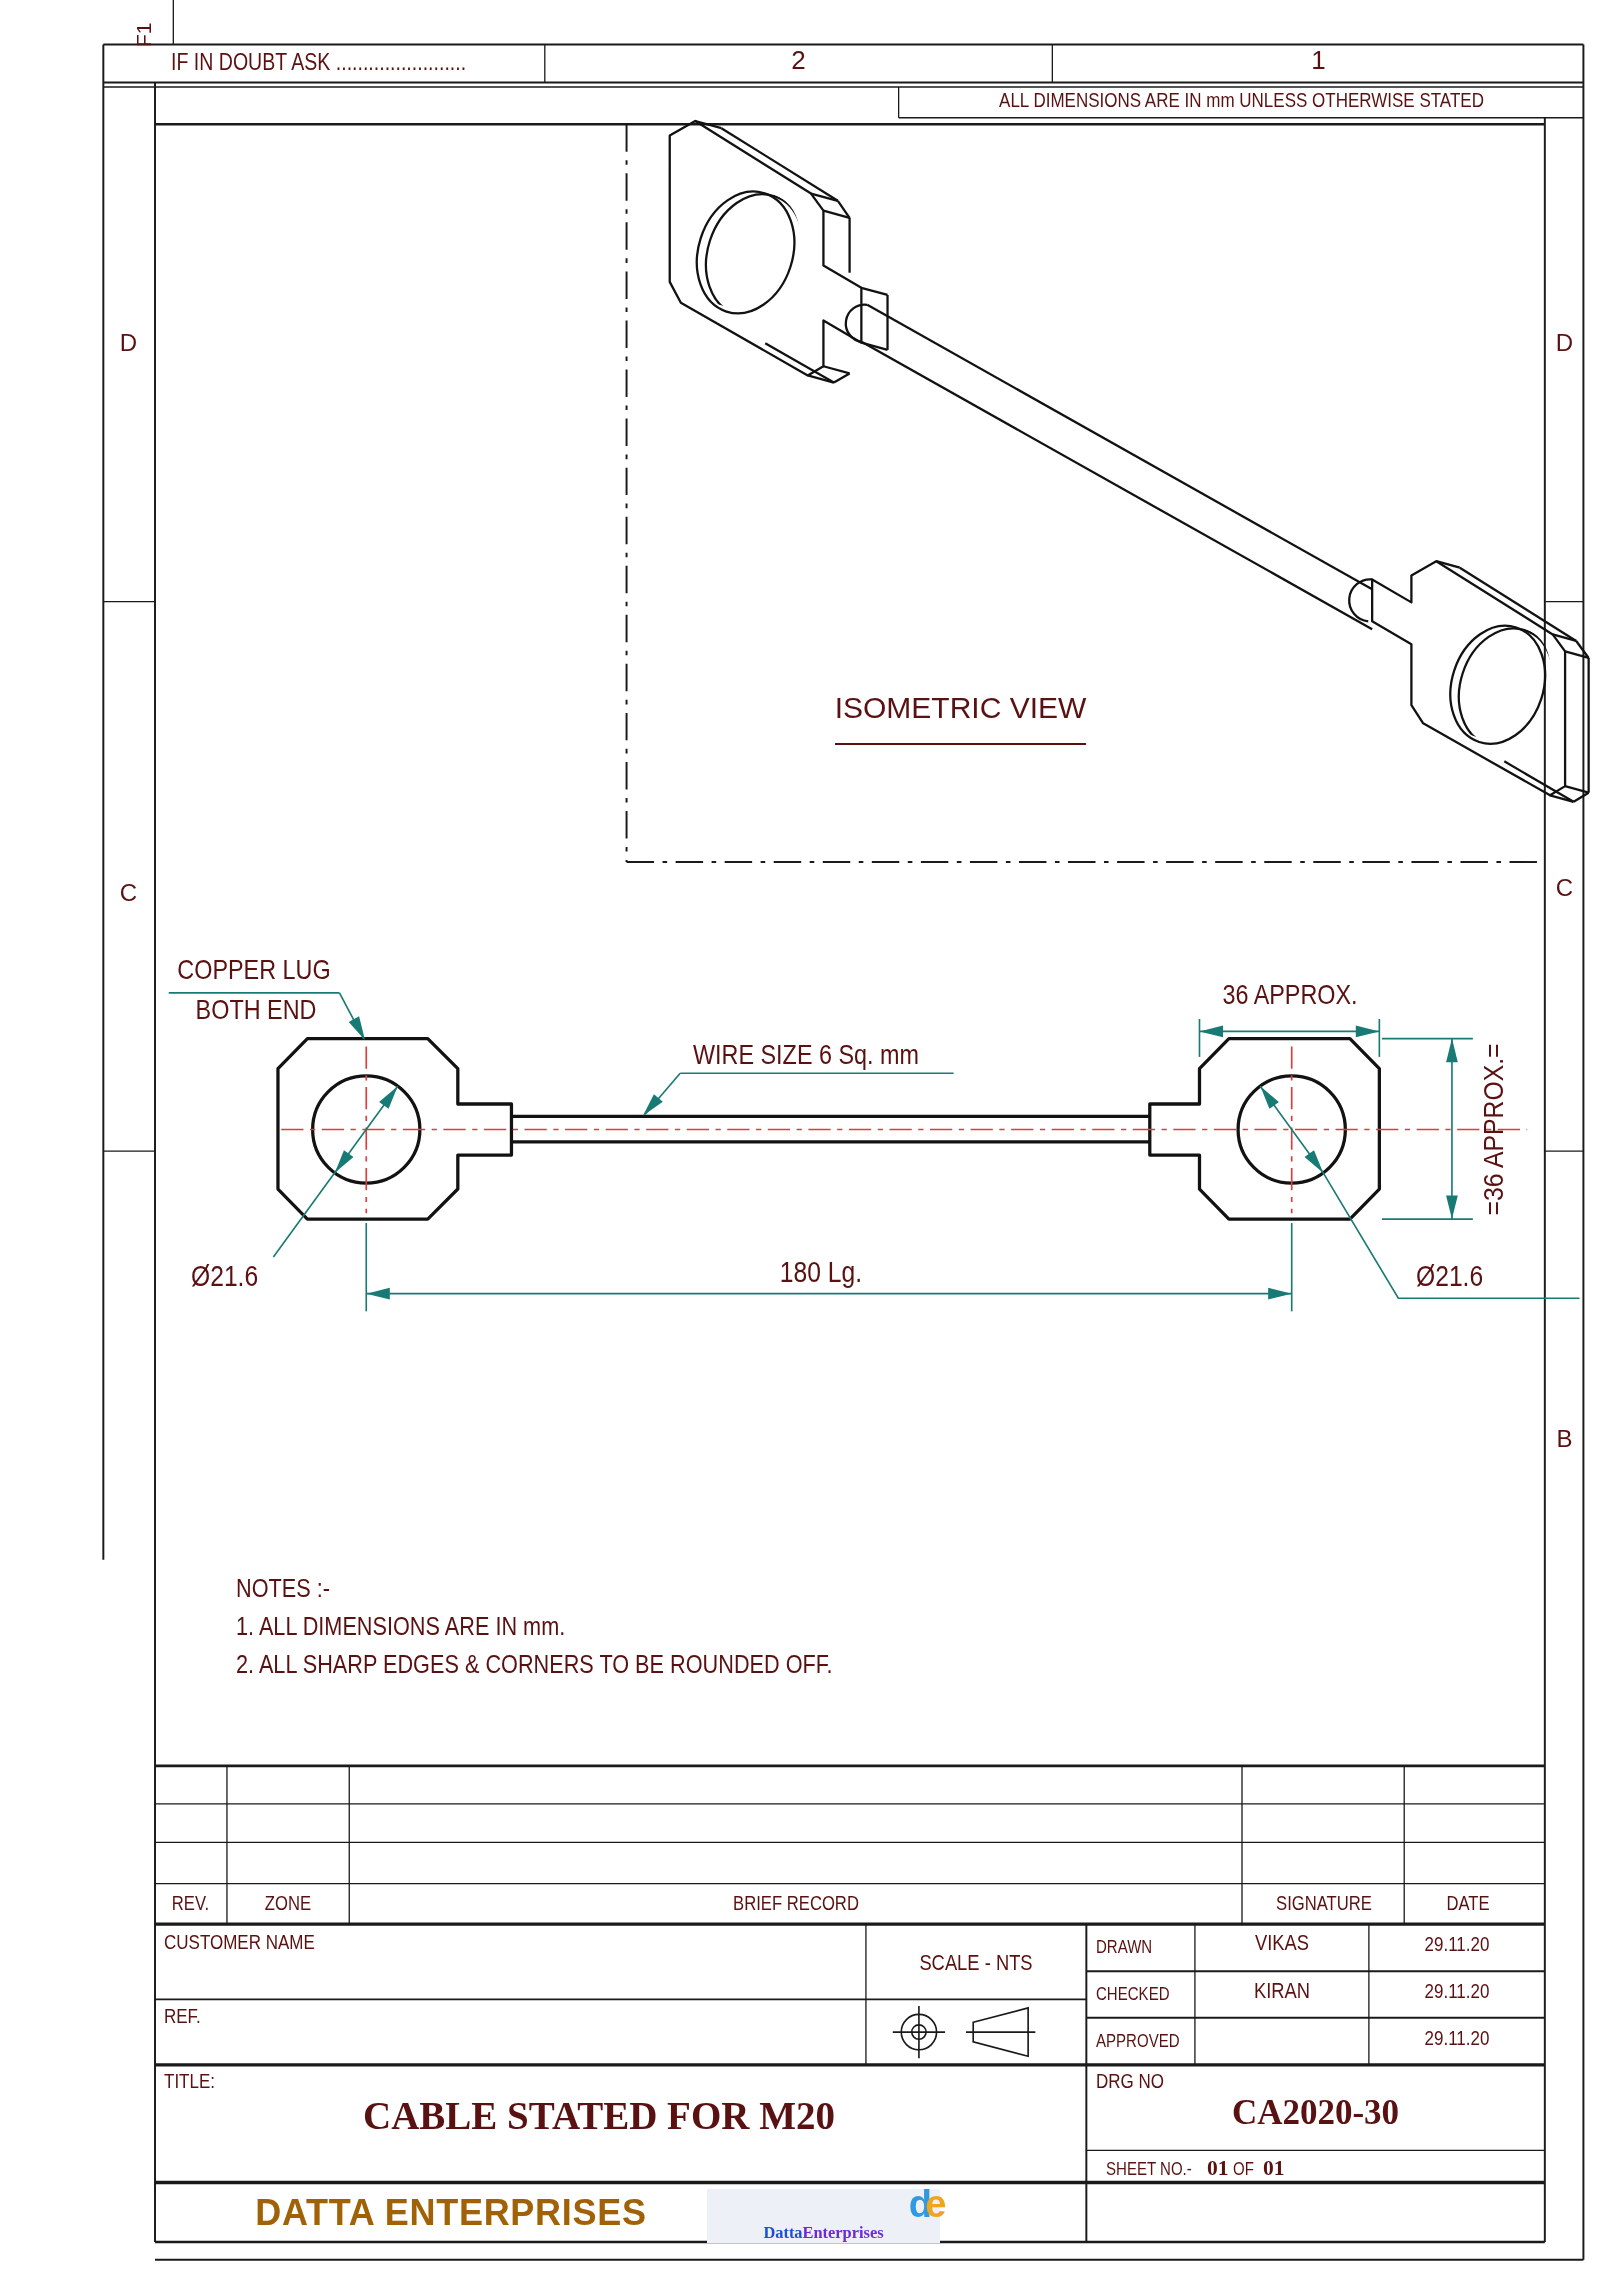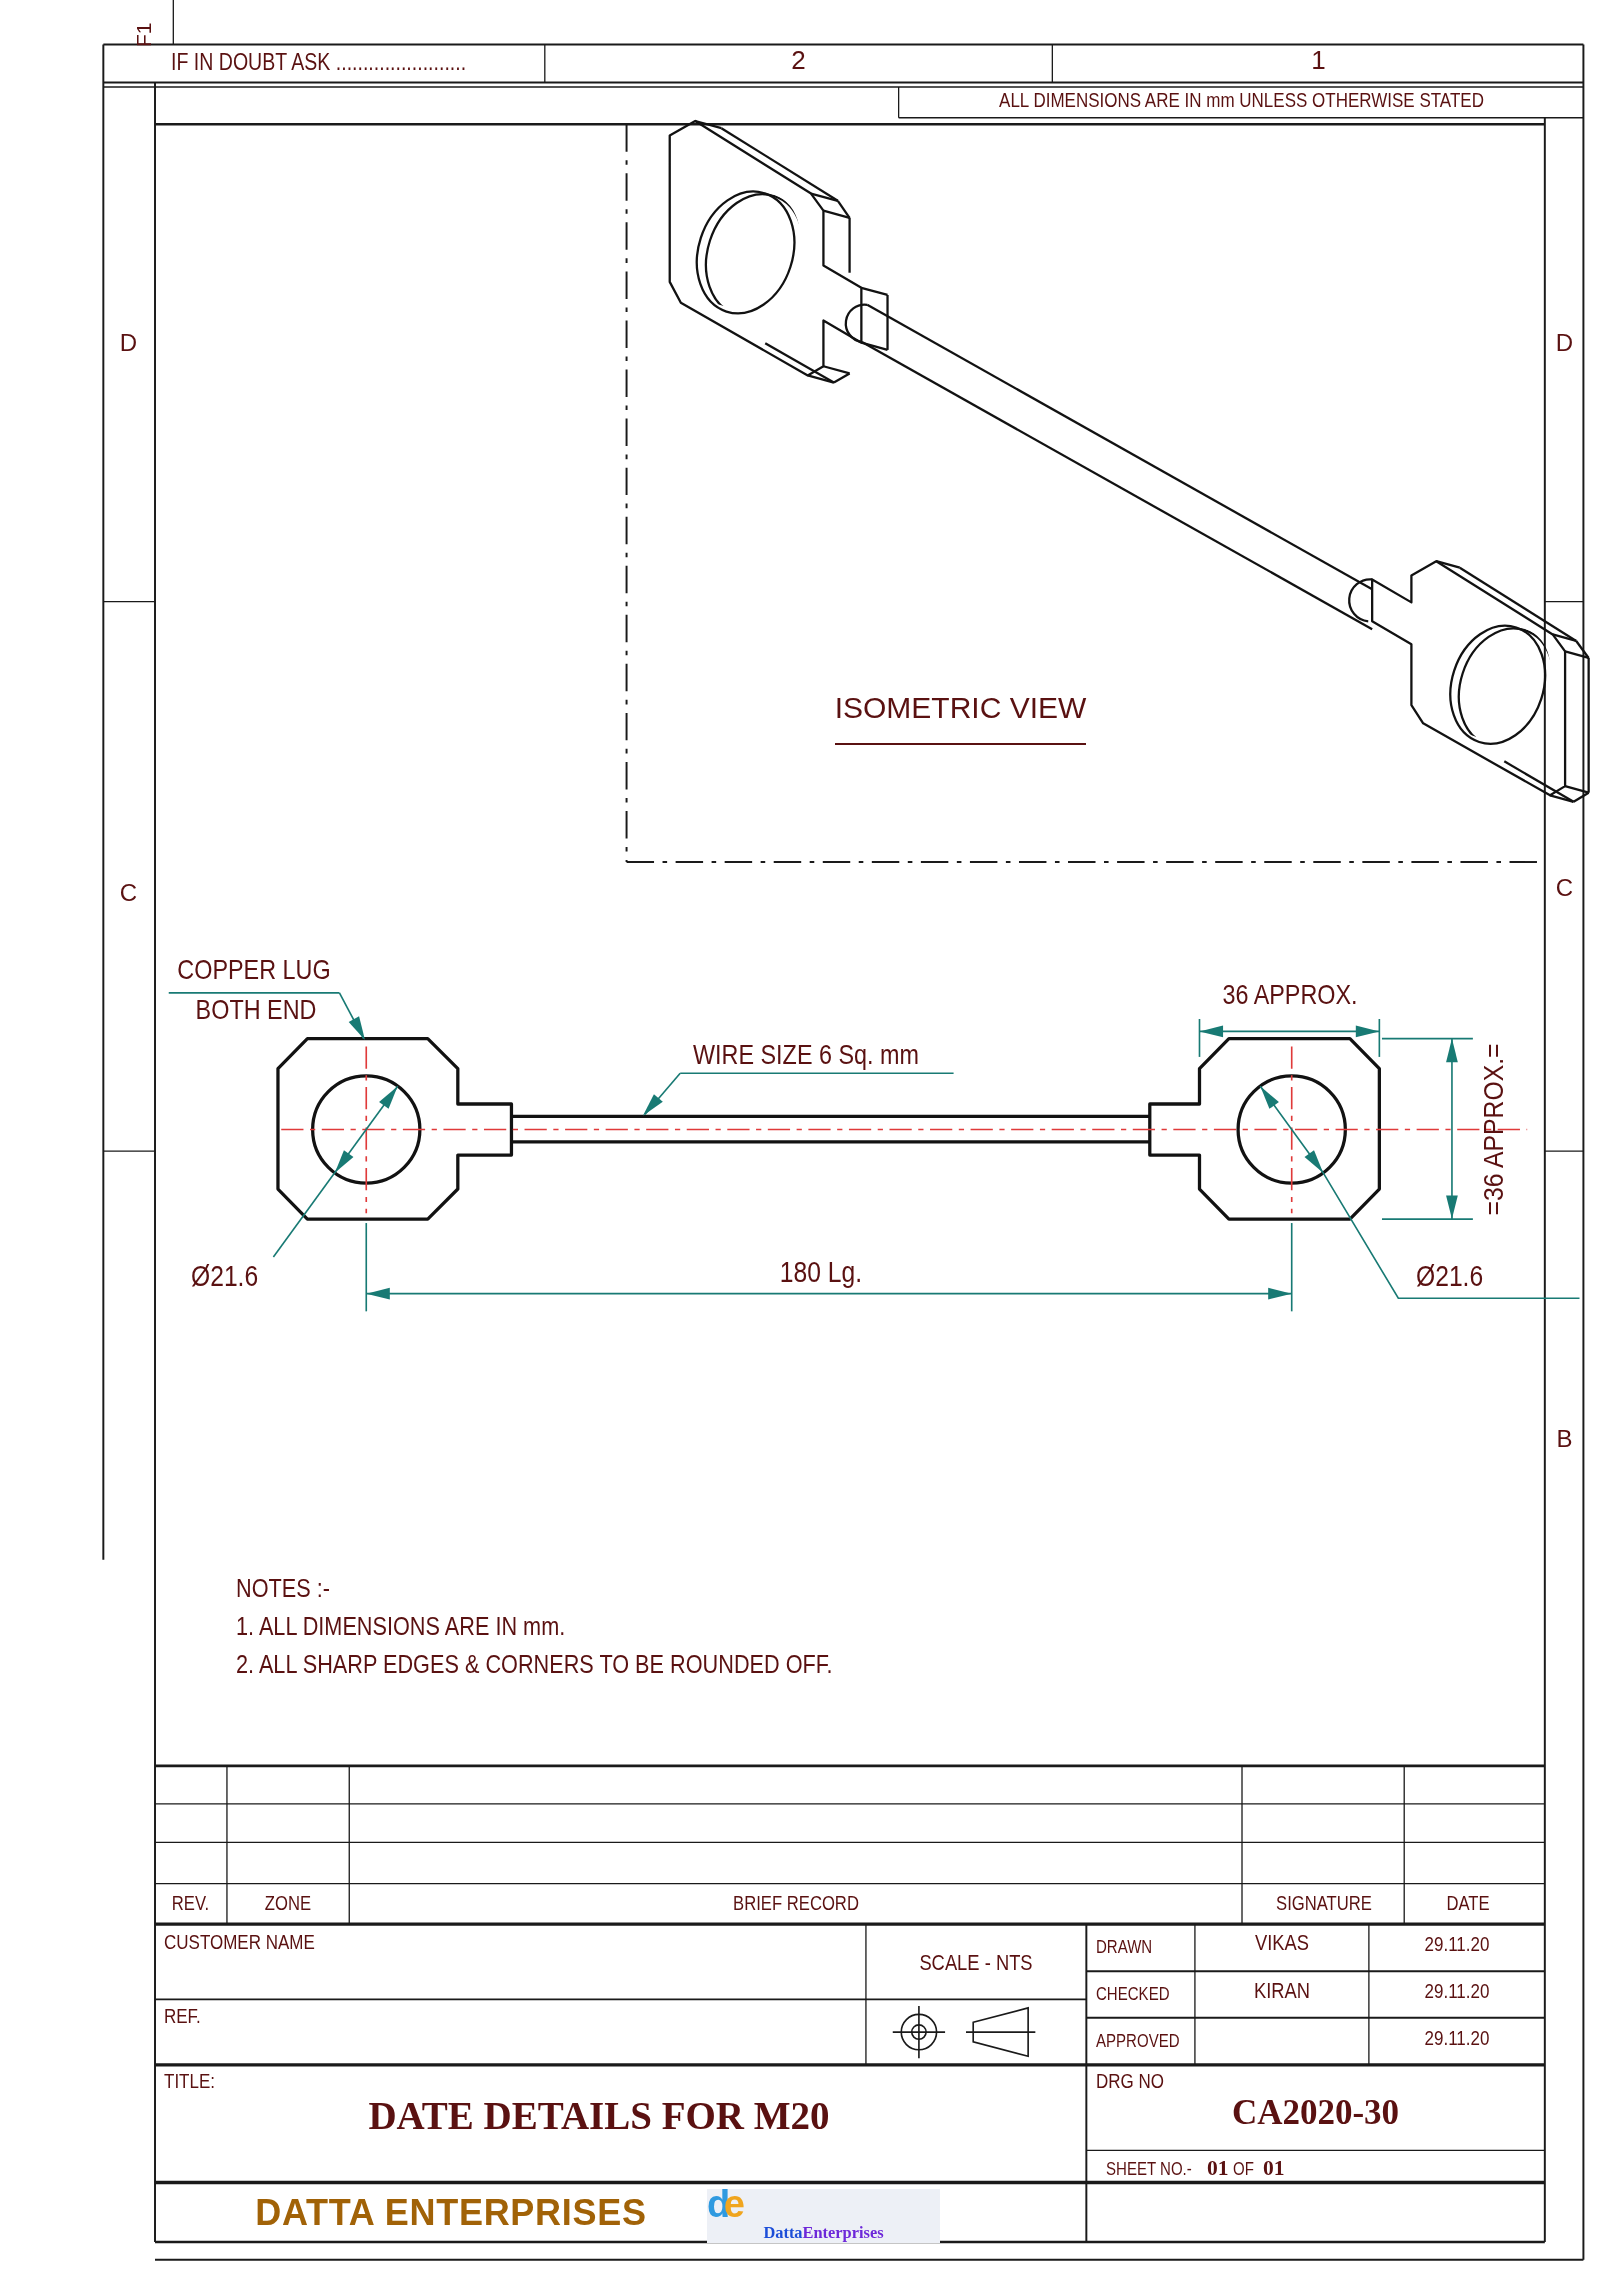--- a/index.html
+++ b/index.html
@@ -9,21 +9,21 @@
   .t{position:absolute;color:#5a1111;white-space:nowrap;line-height:1.05;}
   .cond{transform:scaleX(.85);transform-origin:left top;}
   .condc{transform:scaleX(.85);transform-origin:center top;}
   .ctr{text-align:center;}
   .serif{font-family:"Liberation Serif",serif;font-weight:bold;}
   .blue{color:#a16207;font-weight:bold;}
   .underl{border-bottom:2.6px solid #5a1111;padding-bottom:19px;}
   .rot90{transform:rotate(-90deg) scaleX(.9);transform-origin:center center;}
   .f1rot{transform:rotate(-90deg);transform-origin:left top;}
   #logo{position:absolute;left:707px;top:2189px;width:233px;height:54px;background:#edf0f6;}
-  #logo .de{position:absolute;left:0;right:0;top:-6.5px;text-align:left;font-weight:bold;font-size:38px;letter-spacing:-6.5px;font-family:"Liberation Sans",sans-serif;}
+  #logo .de{position:absolute;left:0;right:0;top:-6.5px;text-align:right;font-weight:bold;font-size:38px;letter-spacing:-6.5px;font-family:"Liberation Sans",sans-serif;}
   #logo .de .d{color:#2f9ae0;}
   #logo .de .e{color:#f0a51e;}
   #logo .words{position:absolute;left:0;right:0;bottom:0px;text-align:center;font-family:"Liberation Serif",serif;font-weight:bold;font-size:16.4px;letter-spacing:0;}
   #logo .w1{color:#1d4ed8;}
   #logo .w2{color:#6d28d9;}
 </style>
 </head>
 <body>
 
 <div id="sheet">
@@ -246,21 +246,21 @@
   <div class="t ctr condc" style="left:1197px;top:1932px;width:170px;font-size:21.6px;">VIKAS</div>
   <div class="t ctr condc" style="left:1372px;top:1934px;width:170px;font-size:20px;">29.11.20</div>
   <div class="t cond" style="left:1096px;top:1985px;font-size:17.7px;">CHECKED</div>
   <div class="t ctr condc" style="left:1197px;top:1980px;width:170px;font-size:21.6px;">KIRAN</div>
   <div class="t ctr condc" style="left:1372px;top:1981px;width:170px;font-size:20px;">29.11.20</div>
   <div class="t cond" style="left:1096px;top:2032px;font-size:17.7px;">APPROVED</div>
   <div class="t ctr condc" style="left:1197px;top:2027px;width:170px;font-size:21.6px;"></div>
   <div class="t ctr condc" style="left:1372px;top:2028px;width:170px;font-size:20px;">29.11.20</div>
 
   <div class="t cond" style="left:164px;top:2071px;font-size:20px;">TITLE:</div>
-  <div class="t ctr serif" style="left:239px;top:2096px;width:720px;font-size:39px;">DATE DETAILS FOR M20</div>
+  <div class="t ctr serif" style="left:239px;top:2096px;width:720px;font-size:39px;">CABLE STATED FOR M20</div>
   <div class="t cond" style="left:1096px;top:2071px;font-size:20px;">DRG NO</div>
   <div class="t ctr serif" style="left:1152px;top:2095px;width:327px;font-size:35px;">CA2020-30</div>
   <div class="t" style="left:1106px;top:2157px;font-size:17.7px;">
     <span class="cond" style="display:inline-block;">SHEET NO.-</span><span class="serif" style="font-size:21.6px;">01</span>
     <span class="cond" style="display:inline-block;">OF</span>
     <span class="serif" style="font-size:21.6px;">01</span>
   </div>
 
   <div class="t ctr blue" style="left:222px;top:2194px;width:458px;font-size:36px;letter-spacing:0.7px;">DATTA ENTERPRISES</div>
   <div id="logo">

